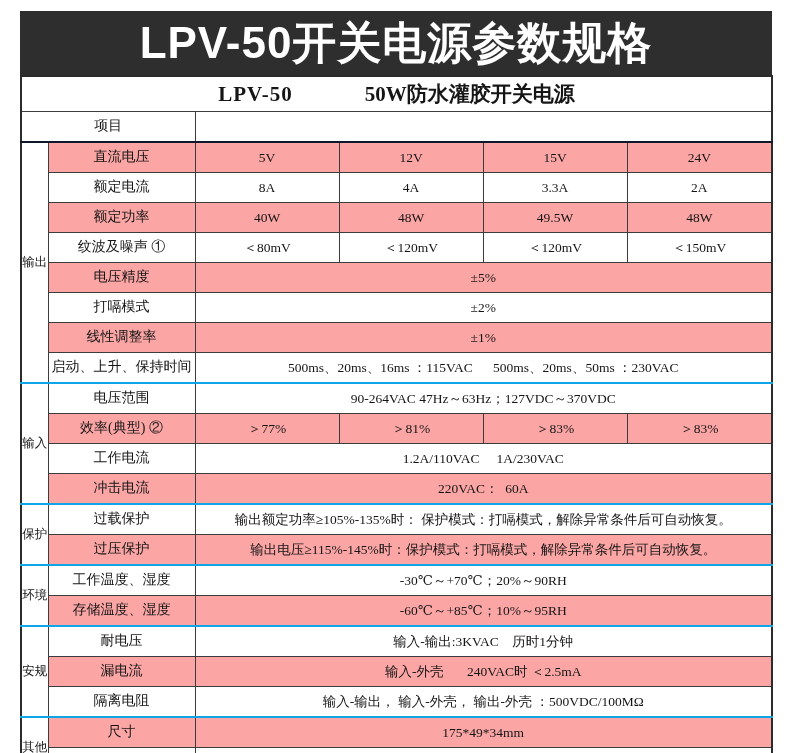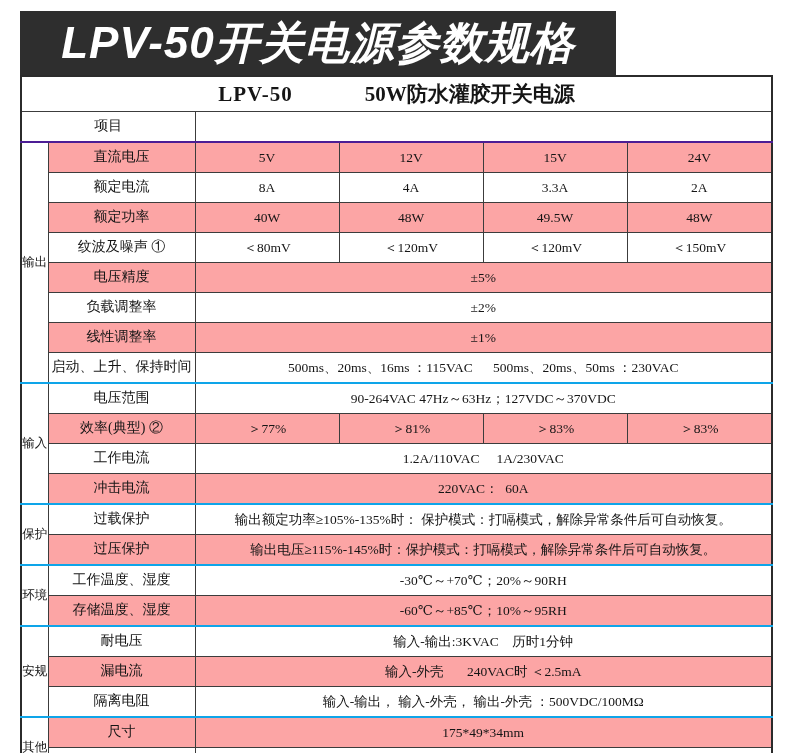--- a/index.html
+++ b/index.html
@@ -1,41 +1,41 @@
 <!DOCTYPE html>
 <html><head>
 <meta charset="utf-8">
 <style>
   html,body{margin:0;padding:0;}
   body{
     width:790px;height:753px;position:relative;background:#ffffff;
     font-family:"Liberation Serif","DejaVu Serif",serif;color:#151515;
   }
   .titlebar{
-    position:absolute;left:20px;top:11px;width:596px;height:64px;
-    background:#2e2e2e;display:flex;align-items:center;justify-content:center;font-style:italic;
+    position:absolute;left:20px;top:11px;width:752px;height:64px;
+    background:#2e2e2e;display:flex;align-items:center;justify-content:center;
   }
   .titlebar .title-text{
     color:#ffffff;font-size:44px;font-weight:bold;letter-spacing:1px;
     font-family:"Liberation Sans","DejaVu Sans",sans-serif;
   }
   table.spec{
     position:absolute;left:20px;top:75px;width:751px;
     border-collapse:collapse;table-layout:fixed;
     border:2px solid #2b2b2b;
   }
   td{
     border:1px solid #3c3c3c;text-align:center;vertical-align:middle;
     font-size:14px;height:29px;padding:0 2px;line-height:1.15;
   }
   .header-row td{height:34px;}
   .header-inner{display:flex;align-items:center;justify-content:center;gap:72px;}
   .model{font-size:21px;font-weight:bold;letter-spacing:1px;}
   .desc{font-size:21px;font-weight:bold;}
-  .item-row td{border-bottom:2px solid #4c1d95;font-family:Liberation Mono, monospace;}
+  .item-row td{border-bottom:2px solid #0f172a;font-family:Liberation Mono, monospace;}
   tr.g-top td{border-top:2px solid #0ea5e9;}
   td.group-cell{font-size:12.5px;padding:0;white-space:nowrap;background:#ffffff;}
   td.label{white-space:nowrap;}
   td.val{white-space:pre;font-size:13.5px;}
   td.shaded{background:#fca5a5;}
   td.empty-cell{background:#ffffff;}
 </style>
 </head>
 <body>
 
@@ -95,21 +95,21 @@
     <td class="val">＜80mV</td>
     <td class="val">＜120mV</td>
     <td class="val">＜120mV</td>
     <td class="val">＜150mV</td>
   </tr>
   <tr>
     <td class="label shaded">电压精度</td>
     <td colspan="4" class="val shaded">±5%</td>
   </tr>
   <tr>
-    <td class="label">负载调整率</td>
+    <td class="label">打嗝模式</td>
     <td colspan="4" class="val">±2%</td>
   </tr>
   <tr>
     <td class="label shaded">线性调整率</td>
     <td colspan="4" class="val shaded">±1%</td>
   </tr>
   <tr>
     <td class="label">启动、上升、保持时间</td>
     <td colspan="4" class="val">500ms、20ms、16ms ：115VAC      500ms、20ms、50ms ：230VAC</td>
   </tr>

